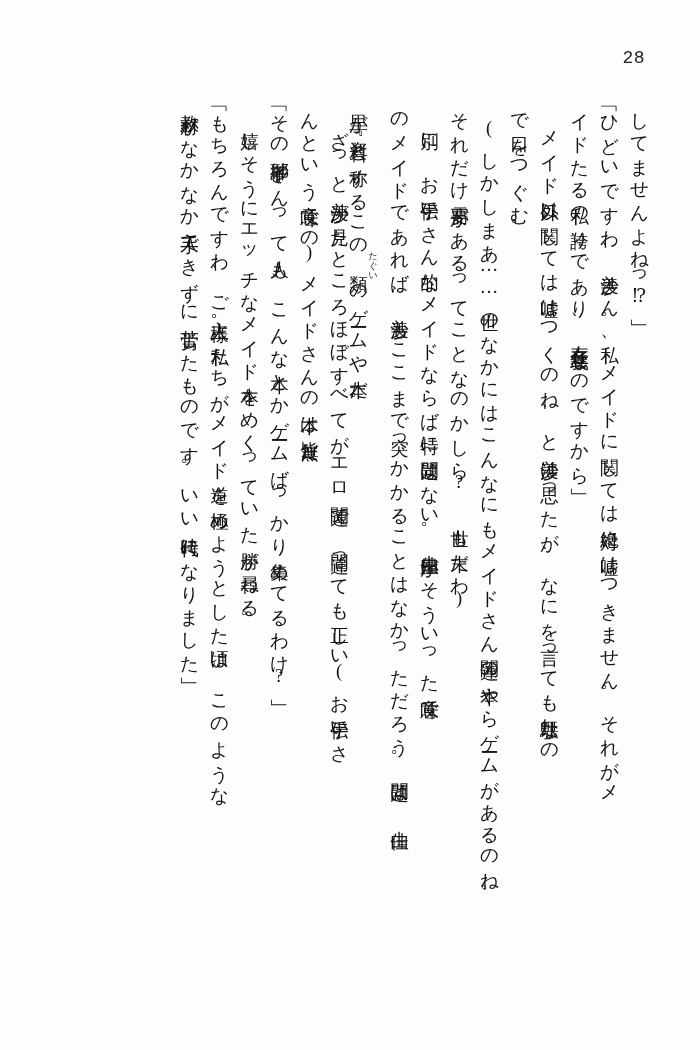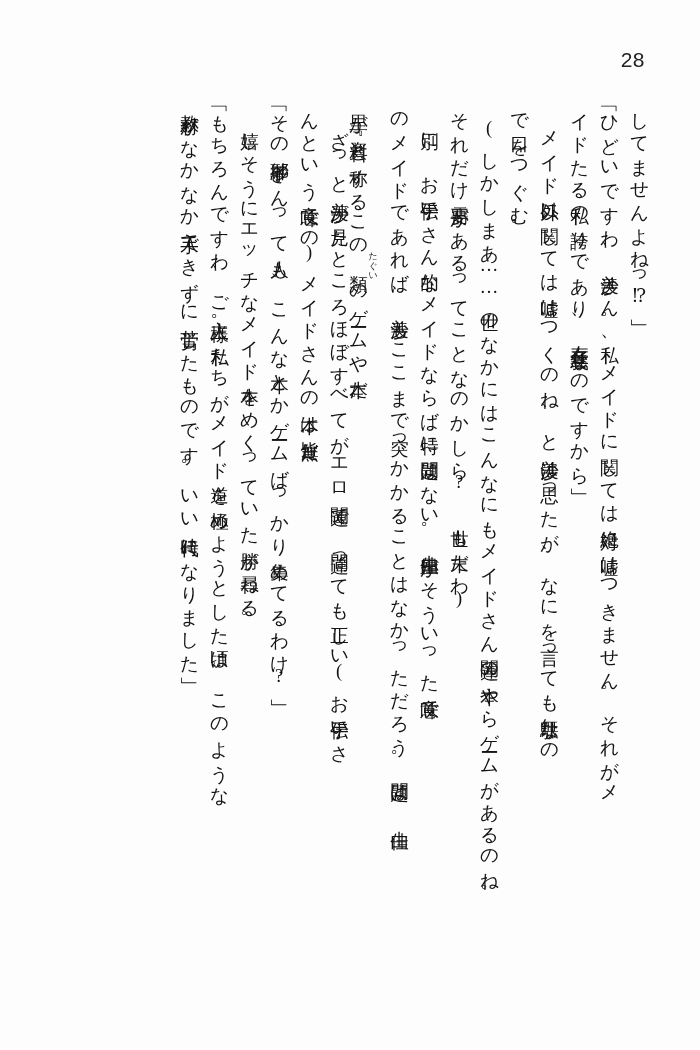--- a/index.html
+++ b/index.html
@@ -20,24 +20,24 @@
     left: 0;
     top: 0;
     width: 700px;
     height: 1050px;
     background: #fdfdfd;
   }
   .page-number {
     position: absolute;
     top: 48px;
     right: 55px;
-    font-size: 21px;
+    font-size: 18px;
     letter-spacing: 0.5px;
     color: #222;
-    font-family: Liberation Sans, sans-serif;
+    font-family: Liberation Mono, monospace;
   }
   .text-body {
     position: absolute;
     top: 100px;
     right: 52px;
     left: 52px;
     bottom: 60px;
     display: flex;
     flex-direction: row-reverse;
     align-items: flex-start;

